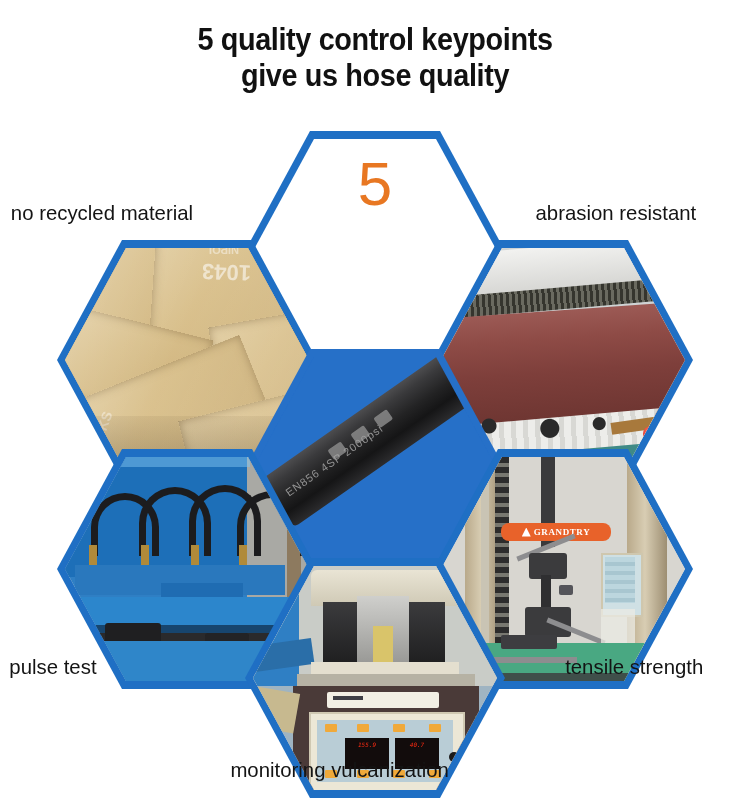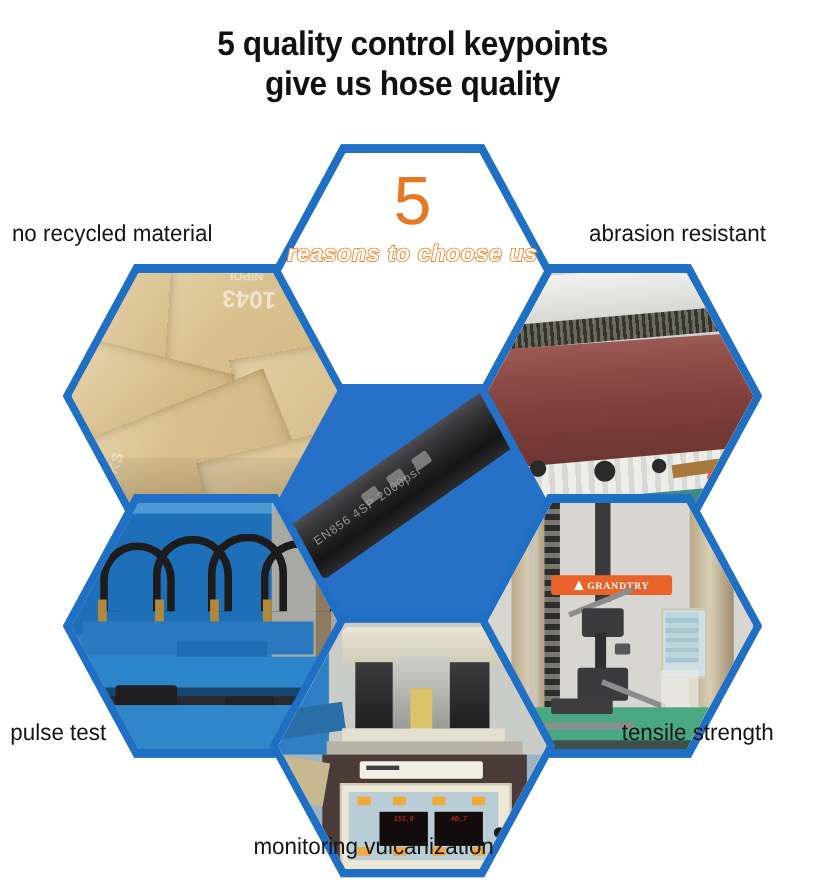--- a/index.html
+++ b/index.html
@@ -135,21 +135,21 @@
   .pulse-bg{background:#2f7fc4;}
   .pulse-wall{background:#1d6fb8;}
   .pulse-base{background:#2c86cc;}
   .pulse-block{background:#2a78bd;}
   .hoseloop{border:7px solid #1c1c1e;border-bottom:none;border-radius:44px 44px 0 0;background:transparent;}
 
   
   .ten-bg{background:#d8d6d0;}
   .column{background:linear-gradient(90deg,#b9a98a,#d8cdb3 45%,#9d8e72);}
   .ten-floor{background:#49a882;}
-  .banner{background:#e8622a;border-radius:3px;}
+  .banner{background:#e8622a;border-radius:8px;}
   .banner span{color:#fff;font-weight:bold;font-size:9px;letter-spacing:.6px;
                font-family:"Liberation Serif","DejaVu Serif",serif;}
   .grip{background:#3b3b3d;border-radius:3px;}
   .rod{background:#8d8d8f;}
 
   
   .rhe-bg{background:#9fb4c2;}
   .rhe-top{background:linear-gradient(180deg,#e9e4d4,#cfc9b5);border-radius:6px 6px 0 0;}
   .rhe-cyl{background:linear-gradient(180deg,#3b3b3d,#1f1f20);}
   .rhe-body{background:#4a3a38;}
@@ -184,23 +184,20 @@
     <span>5 quality control keypoints</span>
     <span class="l2">give us hose quality</span>
   </div>
 
   <div class="comb">
 
     <div class="hex" id="hex-reasons" style="left:245px;top:131px;width:260px;height:240px;">
       <div class="ring"></div>
       <div class="face">
         <div class="five">5</div>
-      </div>
-      <div class="reasons-wrap">
-        <span class="reasons">reasons to choose us</span>
       </div>
     </div>
 
     <div class="hex" id="hex-bales" style="left:57px;top:240px;width:260px;height:240px;">
       <div class="ring"></div>
       <div class="face">
         <div class="scene bale-bg">
           <div class="b bale" style="left:-12px;top:-20px;width:180px;height:120px;transform:rotate(-6deg);"></div>
           <div class="b bale" style="left:88px;top:-32px;width:190px;height:140px;transform:rotate(4deg);"></div>
           <div class="b bale" style="left:150px;top:66px;width:150px;height:90px;transform:rotate(-10deg);"></div>

